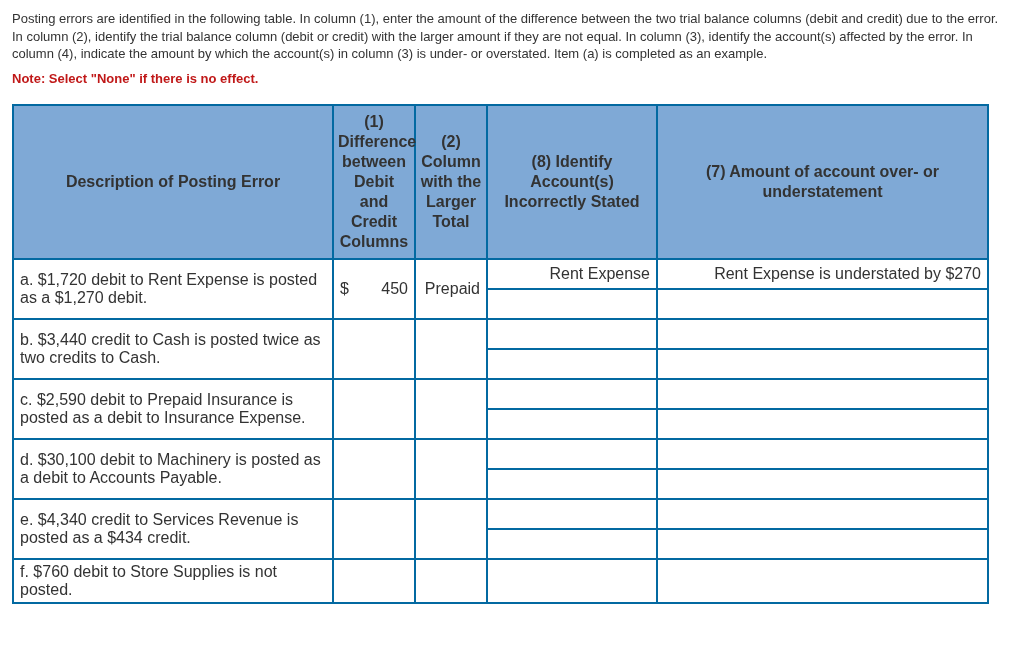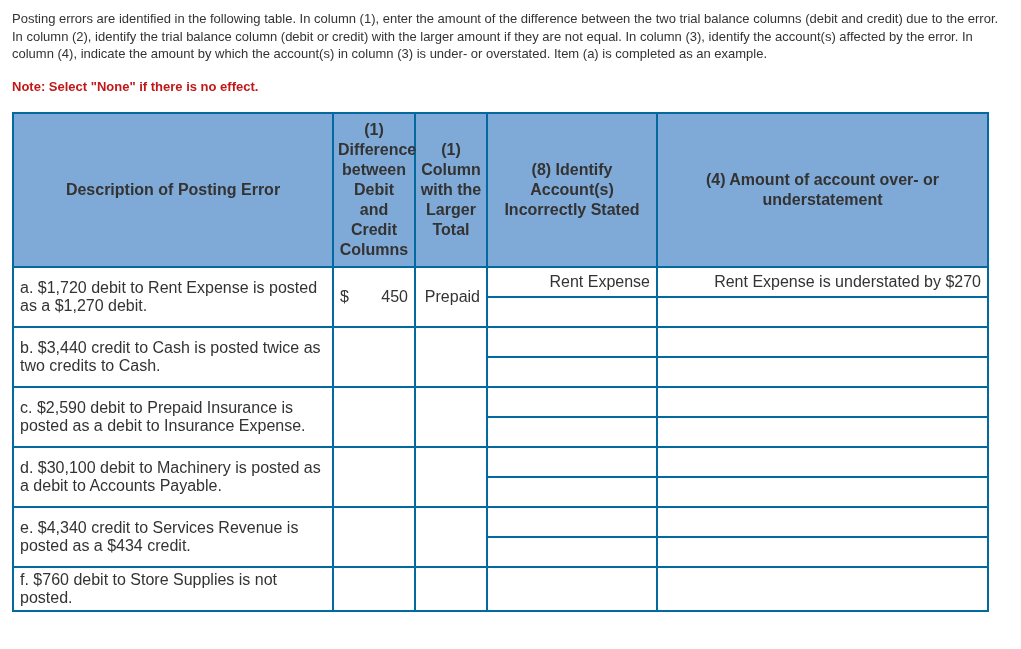--- a/index.html
+++ b/index.html
@@ -7,21 +7,21 @@
     font-size: 13px;
     color: #333;
     margin: 0;
     padding: 10px 12px;
     background: #fff;
     width: 1021px;
     box-sizing: border-box;
   }
   .instructions {
     line-height: 1.35;
-    margin-bottom: 16px;
+    margin-bottom: 8px;
   }
   .note {
     color: #c01818;
     font-weight: bold;
     margin-bottom: 18px;
   }
   table {
     border-collapse: collapse;
     width: 975px;
     table-layout: fixed;
@@ -75,25 +75,25 @@
       <col class="c-diff">
       <col class="c-col">
       <col class="c-acct">
       <col class="c-amt">
   </colgroup>
   <thead>
     <tr>
       <th>Description of Posting Error</th>
       <th>(1)
 Difference between Debit and Credit Columns</th>
-      <th>(1)
+      <th>(2)
 Column with the Larger Total</th>
       <th>(8)
 Identify Account(s) Incorrectly Stated</th>
-      <th>(4)
+      <th>(7)
 Amount of account over- or understatement</th>
     </tr>
   </thead>
   <tbody id="tbody">
       <tr>
         <td class="desc" rowspan="2">a. $1,720 debit to Rent Expense is posted as a $1,270 debit.</td>
         <td class="diff" rowspan="2"><span class="cur">$</span><span>450</span></td>
         <td class="col2" rowspan="2">Prepaid</td>
         <td class="acct sub">Rent Expense</td>
         <td class="amt sub">Rent Expense is understated by $270</td>

